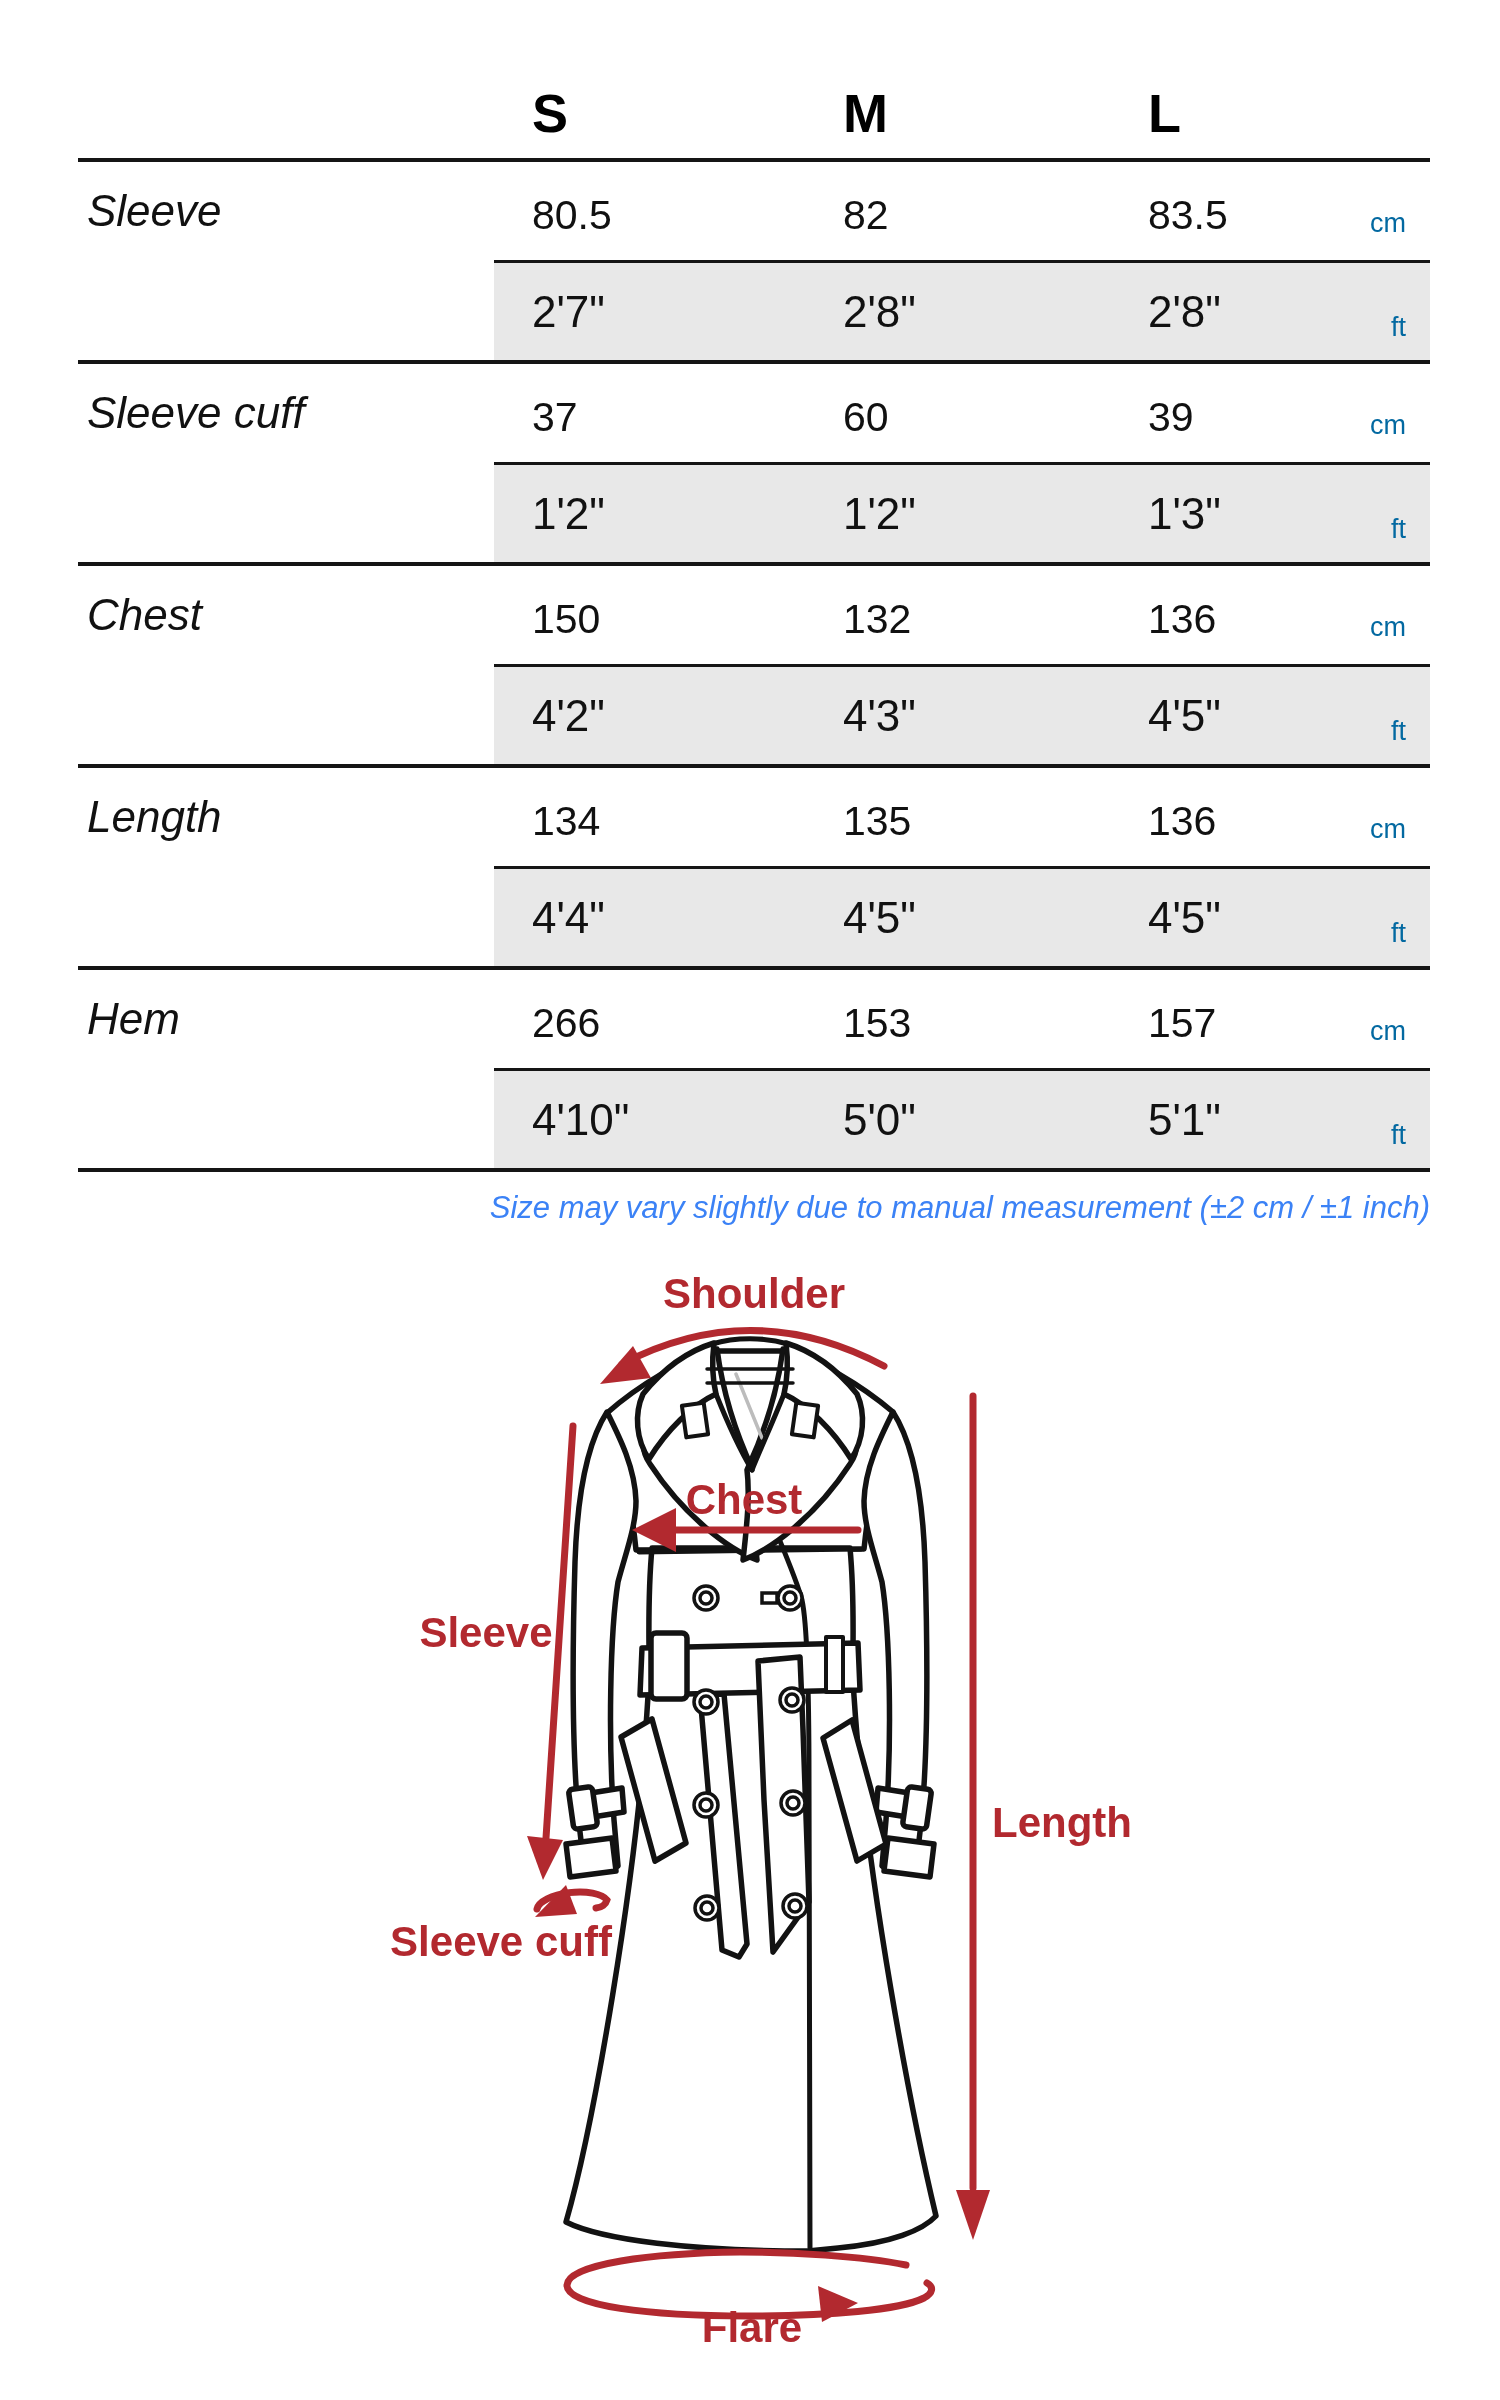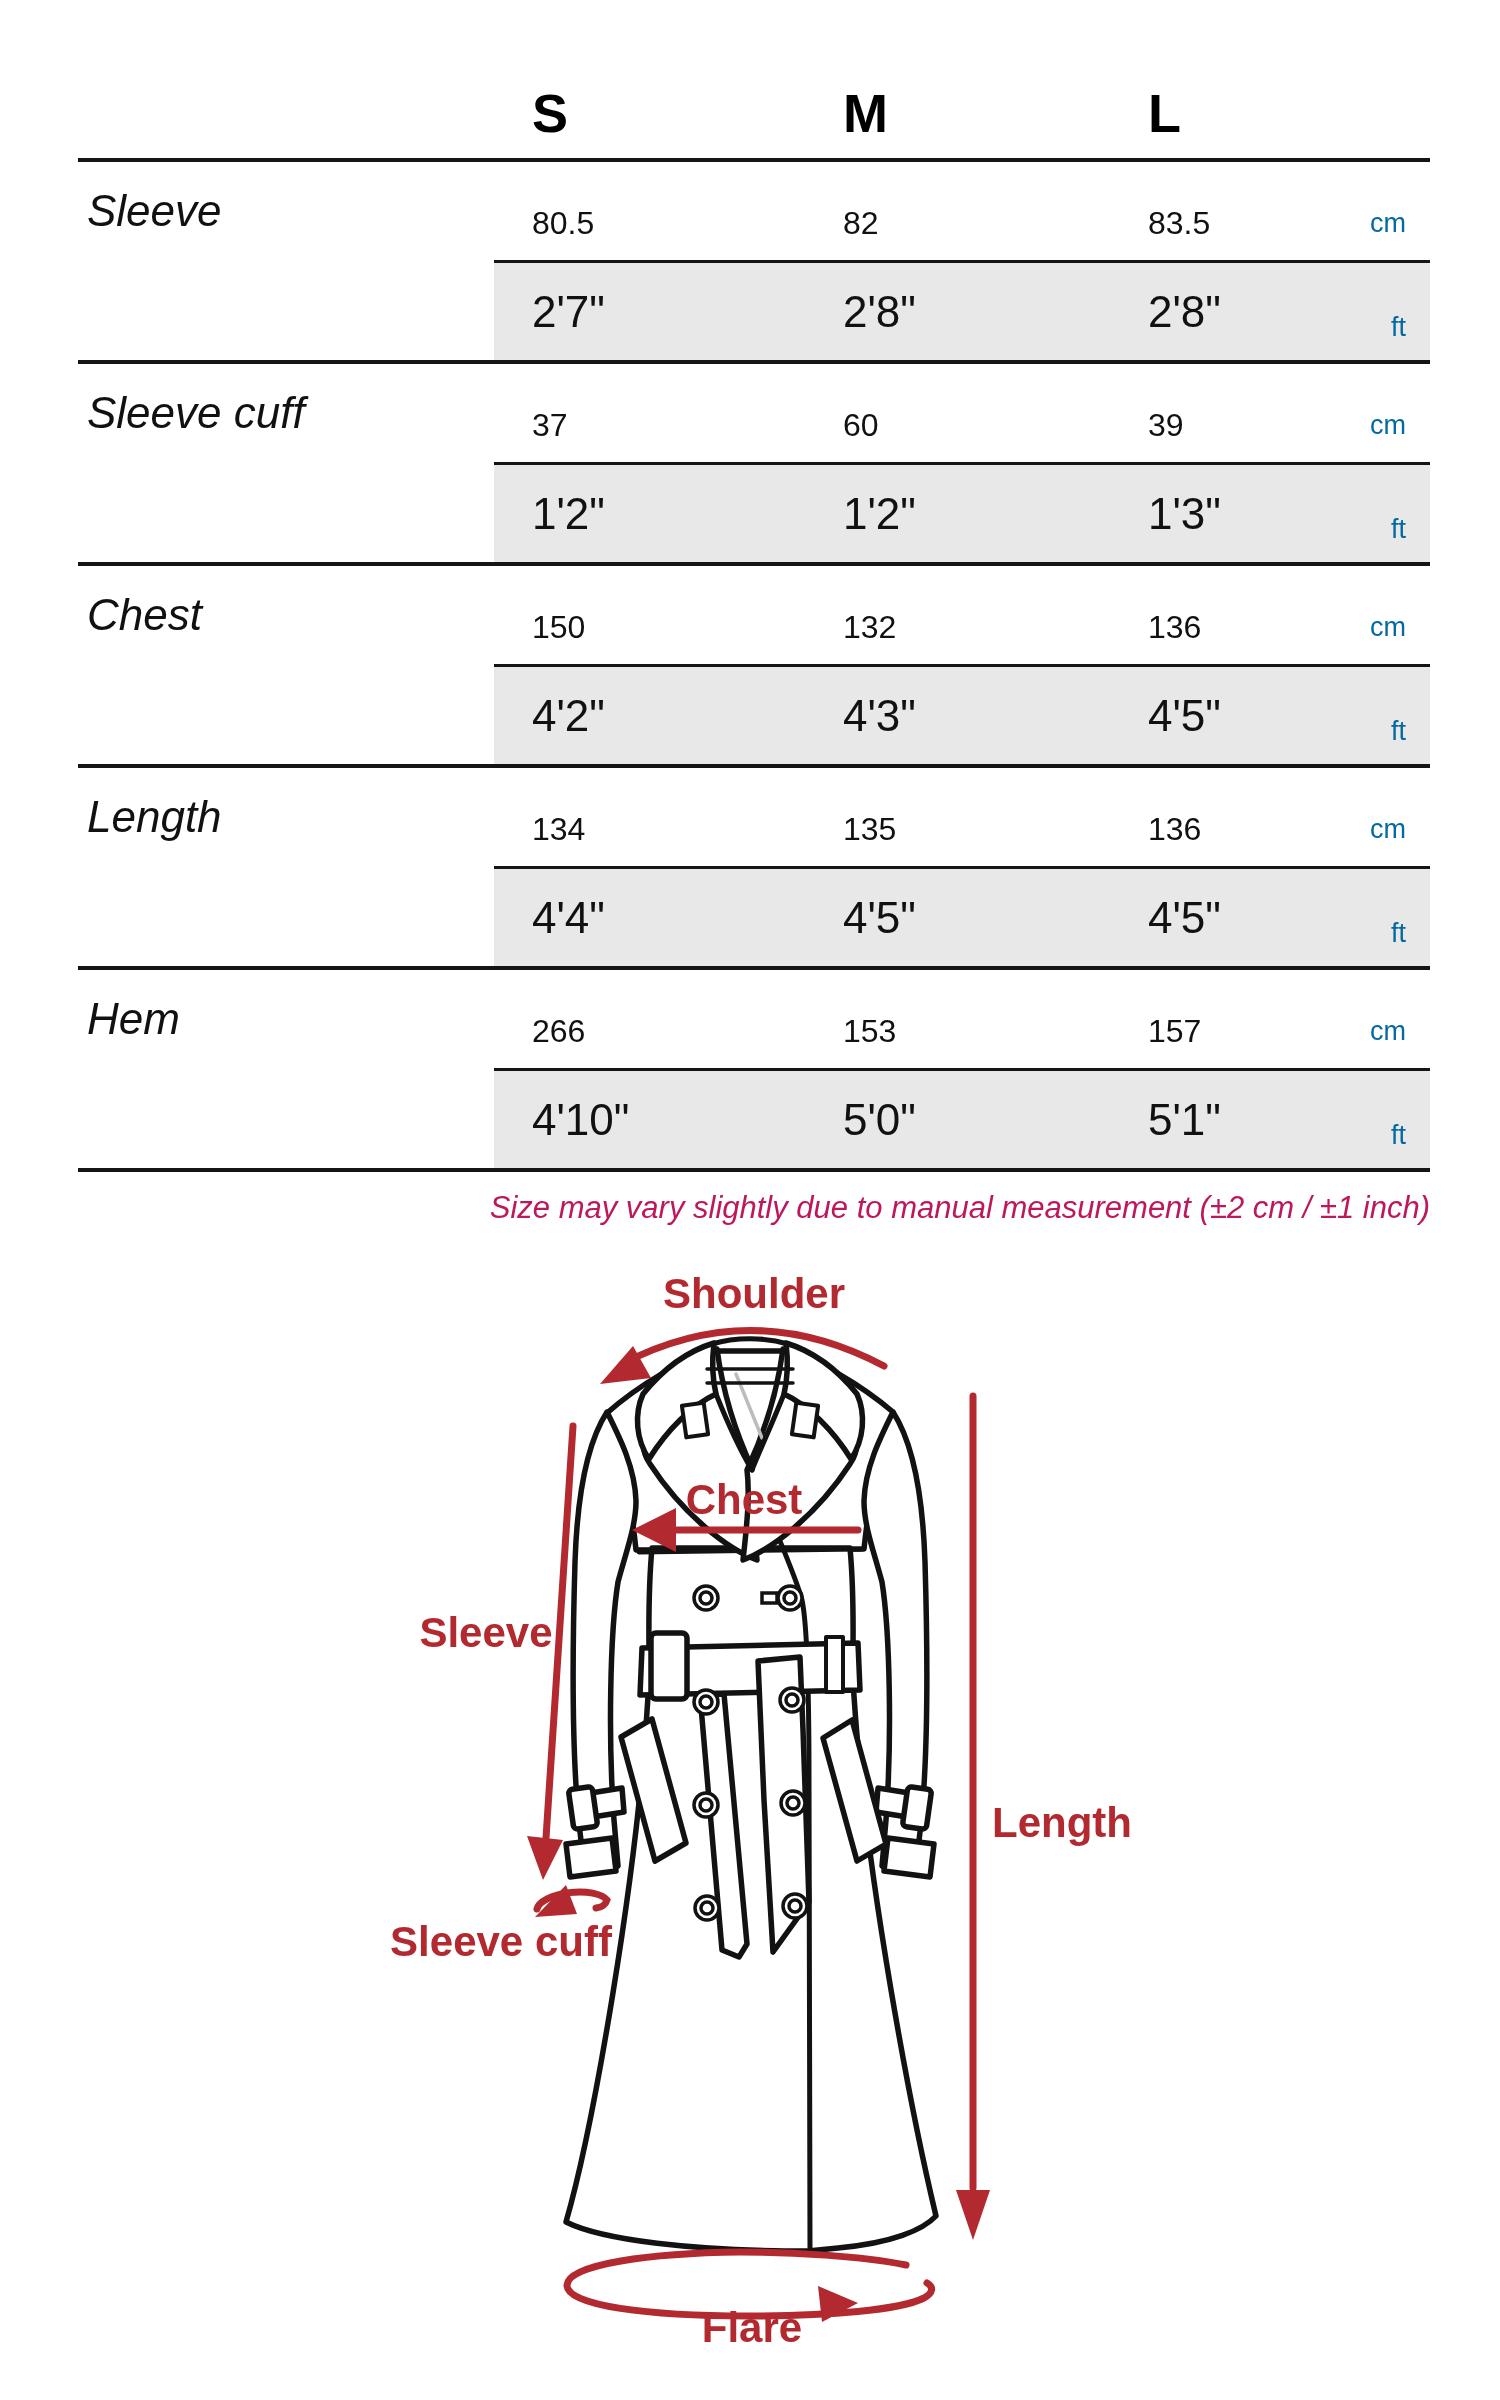--- a/index.html
+++ b/index.html
@@ -6,31 +6,31 @@
   .page{position:relative;width:1500px;height:2400px;background:#fff;overflow:hidden;
         font-family:"Liberation Sans","DejaVu Sans",sans-serif;color:#111;}
   
   .size-table{position:absolute;left:78px;top:0;width:1352px;}
   .thead{position:relative;height:158px;}
   .size-col{position:absolute;bottom:14px;font-size:54px;font-weight:bold;color:#000;}
   .col-s{left:454px;} .col-m{left:765px;} .col-l{left:1070px;}
   .group{position:relative;height:202px;border-top:4px solid #151515;box-sizing:border-box;}
   .row-label{position:absolute;left:9px;top:0;height:98px;line-height:98px;
              font-size:44px;font-style:italic;}
-  .val{position:absolute;font-size:32px;height:106px;line-height:98px;top:12px;}
+  .val{position:absolute;font-size:41px;height:106px;line-height:98px;top:4px;}
   .val.s{left:454px;} .val.m{left:765px;} .val.l{left:1070px;}
   .band{position:absolute;left:416px;right:0;top:98px;bottom:0;background:#e8e8e8;
         border-top:3px solid #151515;box-sizing:border-box;}
   .ftval{position:absolute;font-size:44px;top:100px;height:100px;line-height:100px;}
   .ftval.s{left:454px;} .ftval.m{left:765px;} .ftval.l{left:1070px;}
   .unit{position:absolute;right:24px;font-size:27px;color:#0369a1;}
   .unit.cm{top:46px;} .unit.ft{top:150px;margin-left:8px;}
   .table-end{height:0;border-top:4px solid #151515;}
   .note{position:absolute;left:78px;top:1190px;width:1352px;text-align:right;
-        font-size:31px;font-style:italic;color:#be185d;}
+        font-size:31px;font-style:italic;color:#3b82f6;}
   
   svg.diagram{position:absolute;left:0;top:0;width:1500px;height:2400px;}
   .coat{stroke:#121212;fill:#ffffff;stroke-width:5.5px;stroke-linejoin:round;stroke-linecap:round;}
   .coat-line{stroke:#121212;fill:none;stroke-width:5px;stroke-linejoin:round;stroke-linecap:round;}
   .coat-thin{stroke:#121212;fill:none;stroke-width:3.5px;stroke-linecap:round;}
   .red-line{stroke:#B2292F;fill:none;stroke-width:7px;stroke-linecap:round;}
   .red-fill{fill:#B2292F;stroke:none;}
   .red-text{fill:#B2292F;font-family:"Liberation Sans","DejaVu Sans",sans-serif;
             font-weight:bold;font-size:42px;}
 </style>

